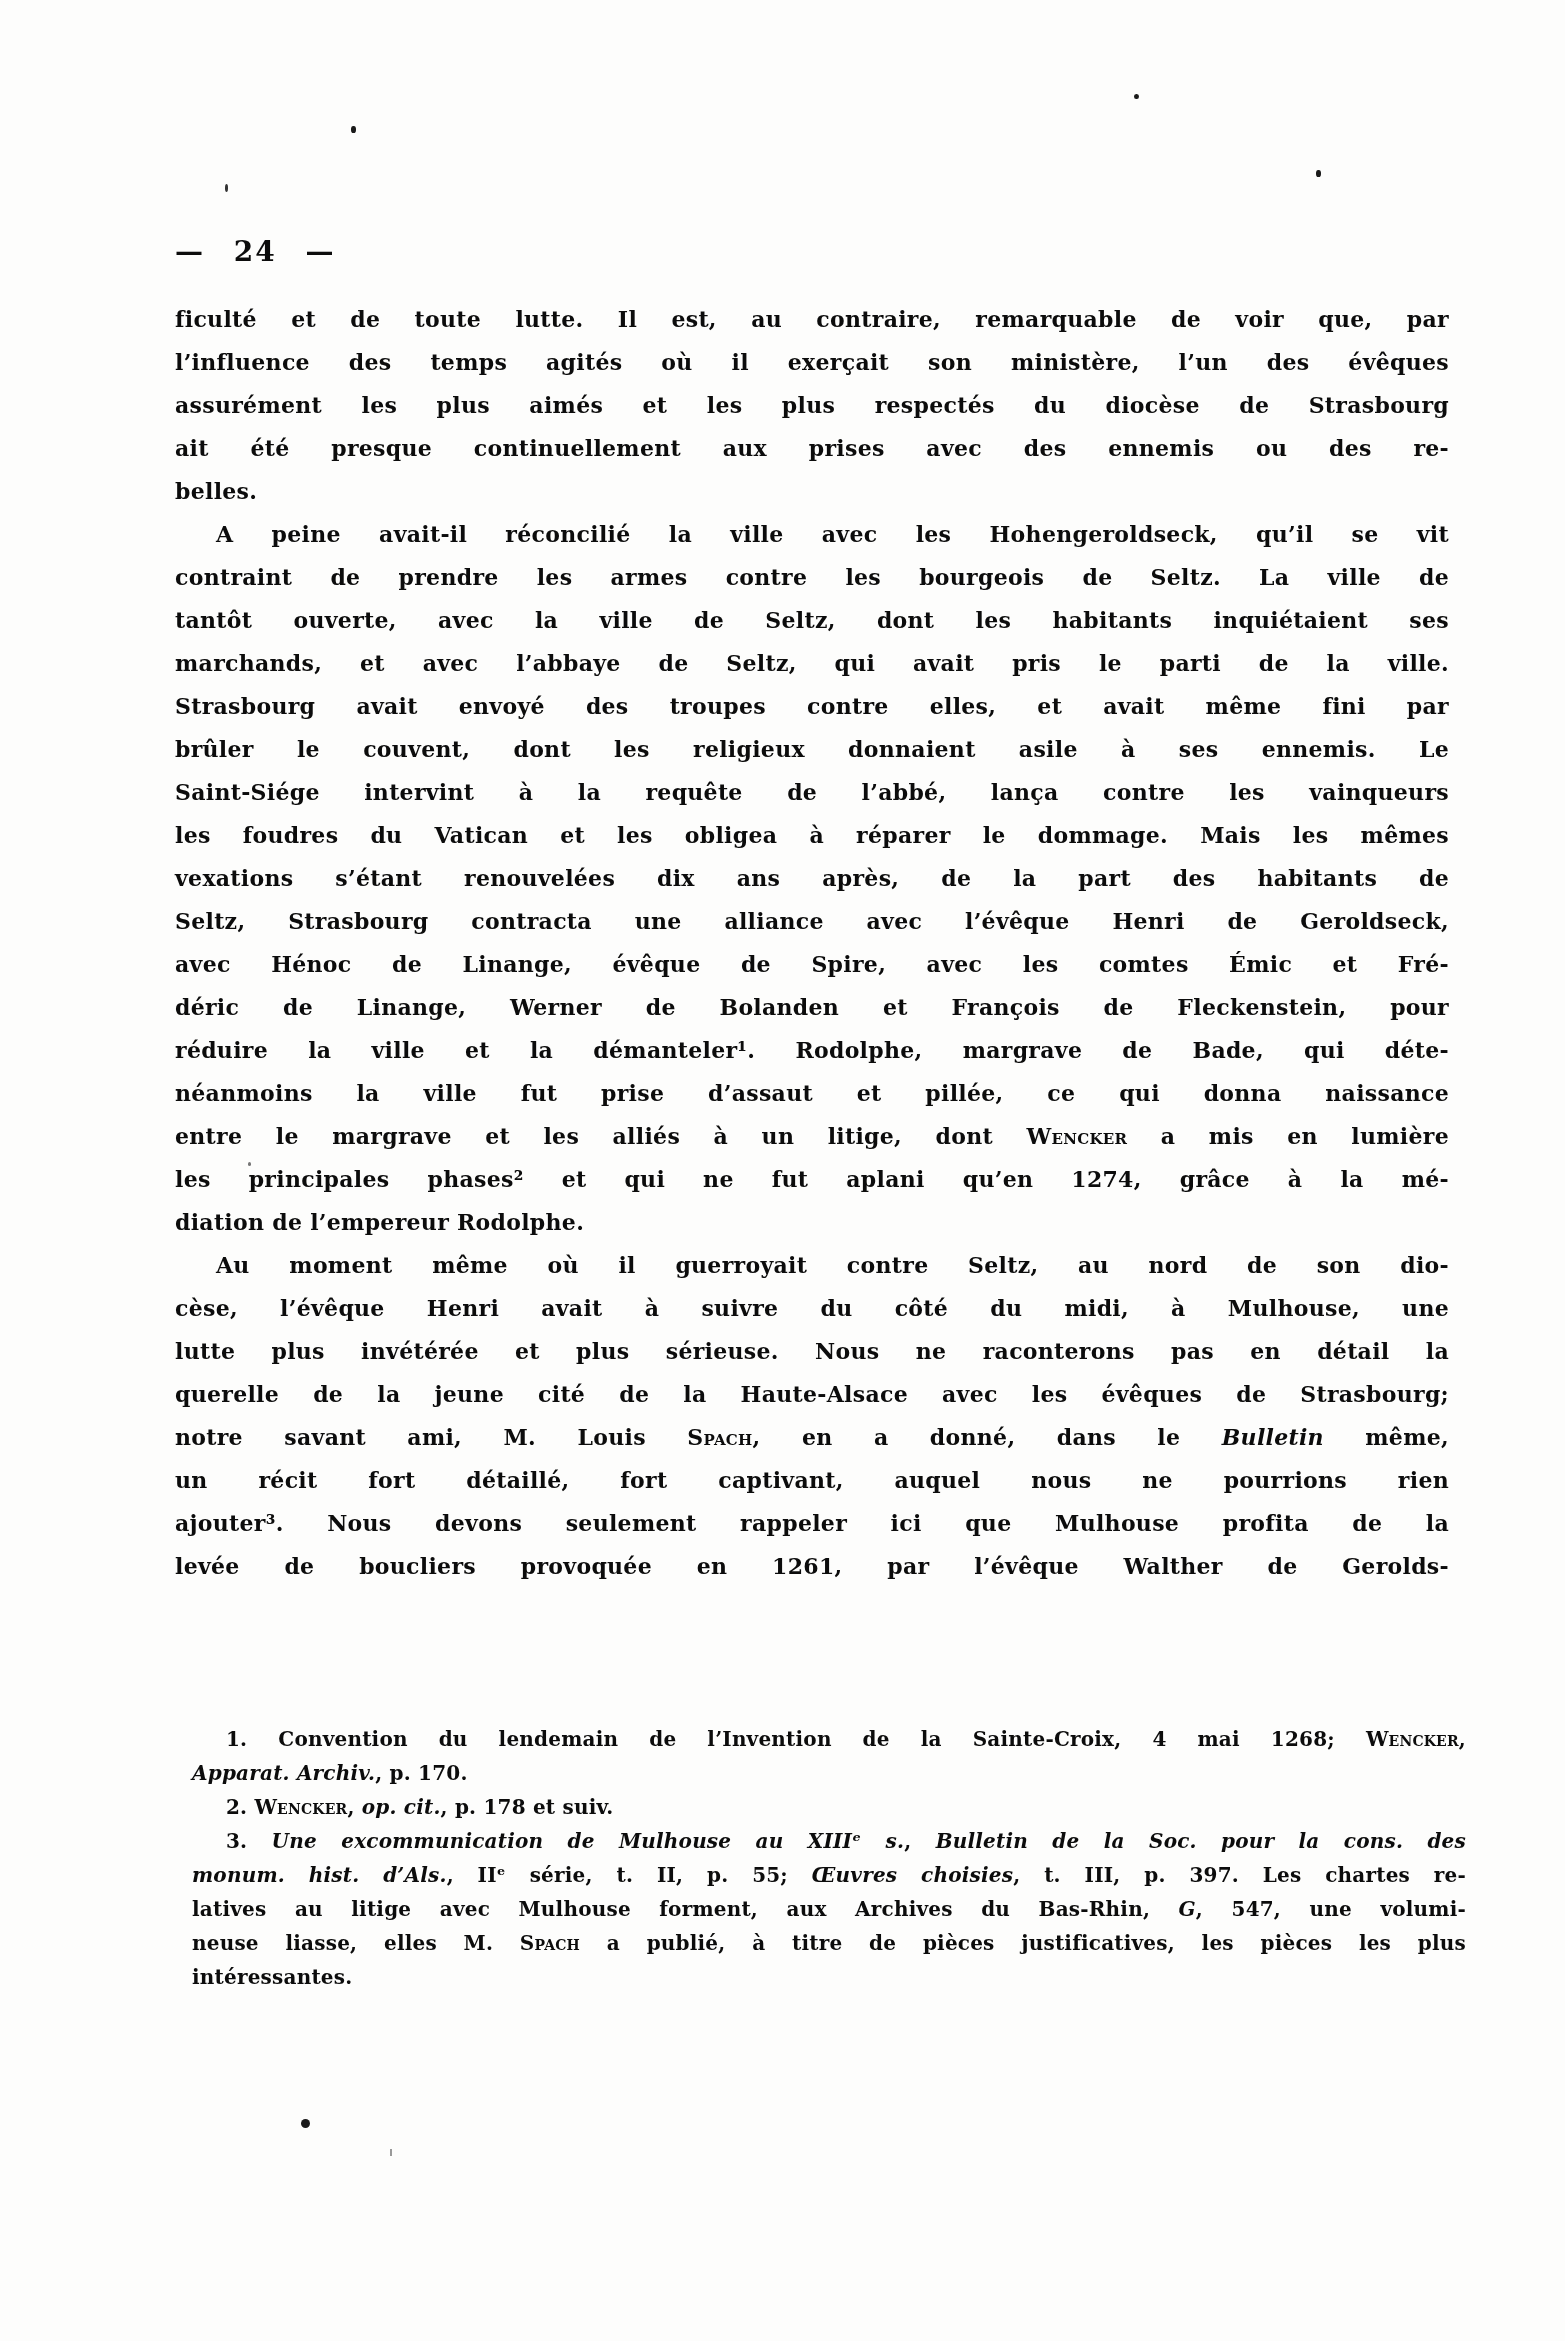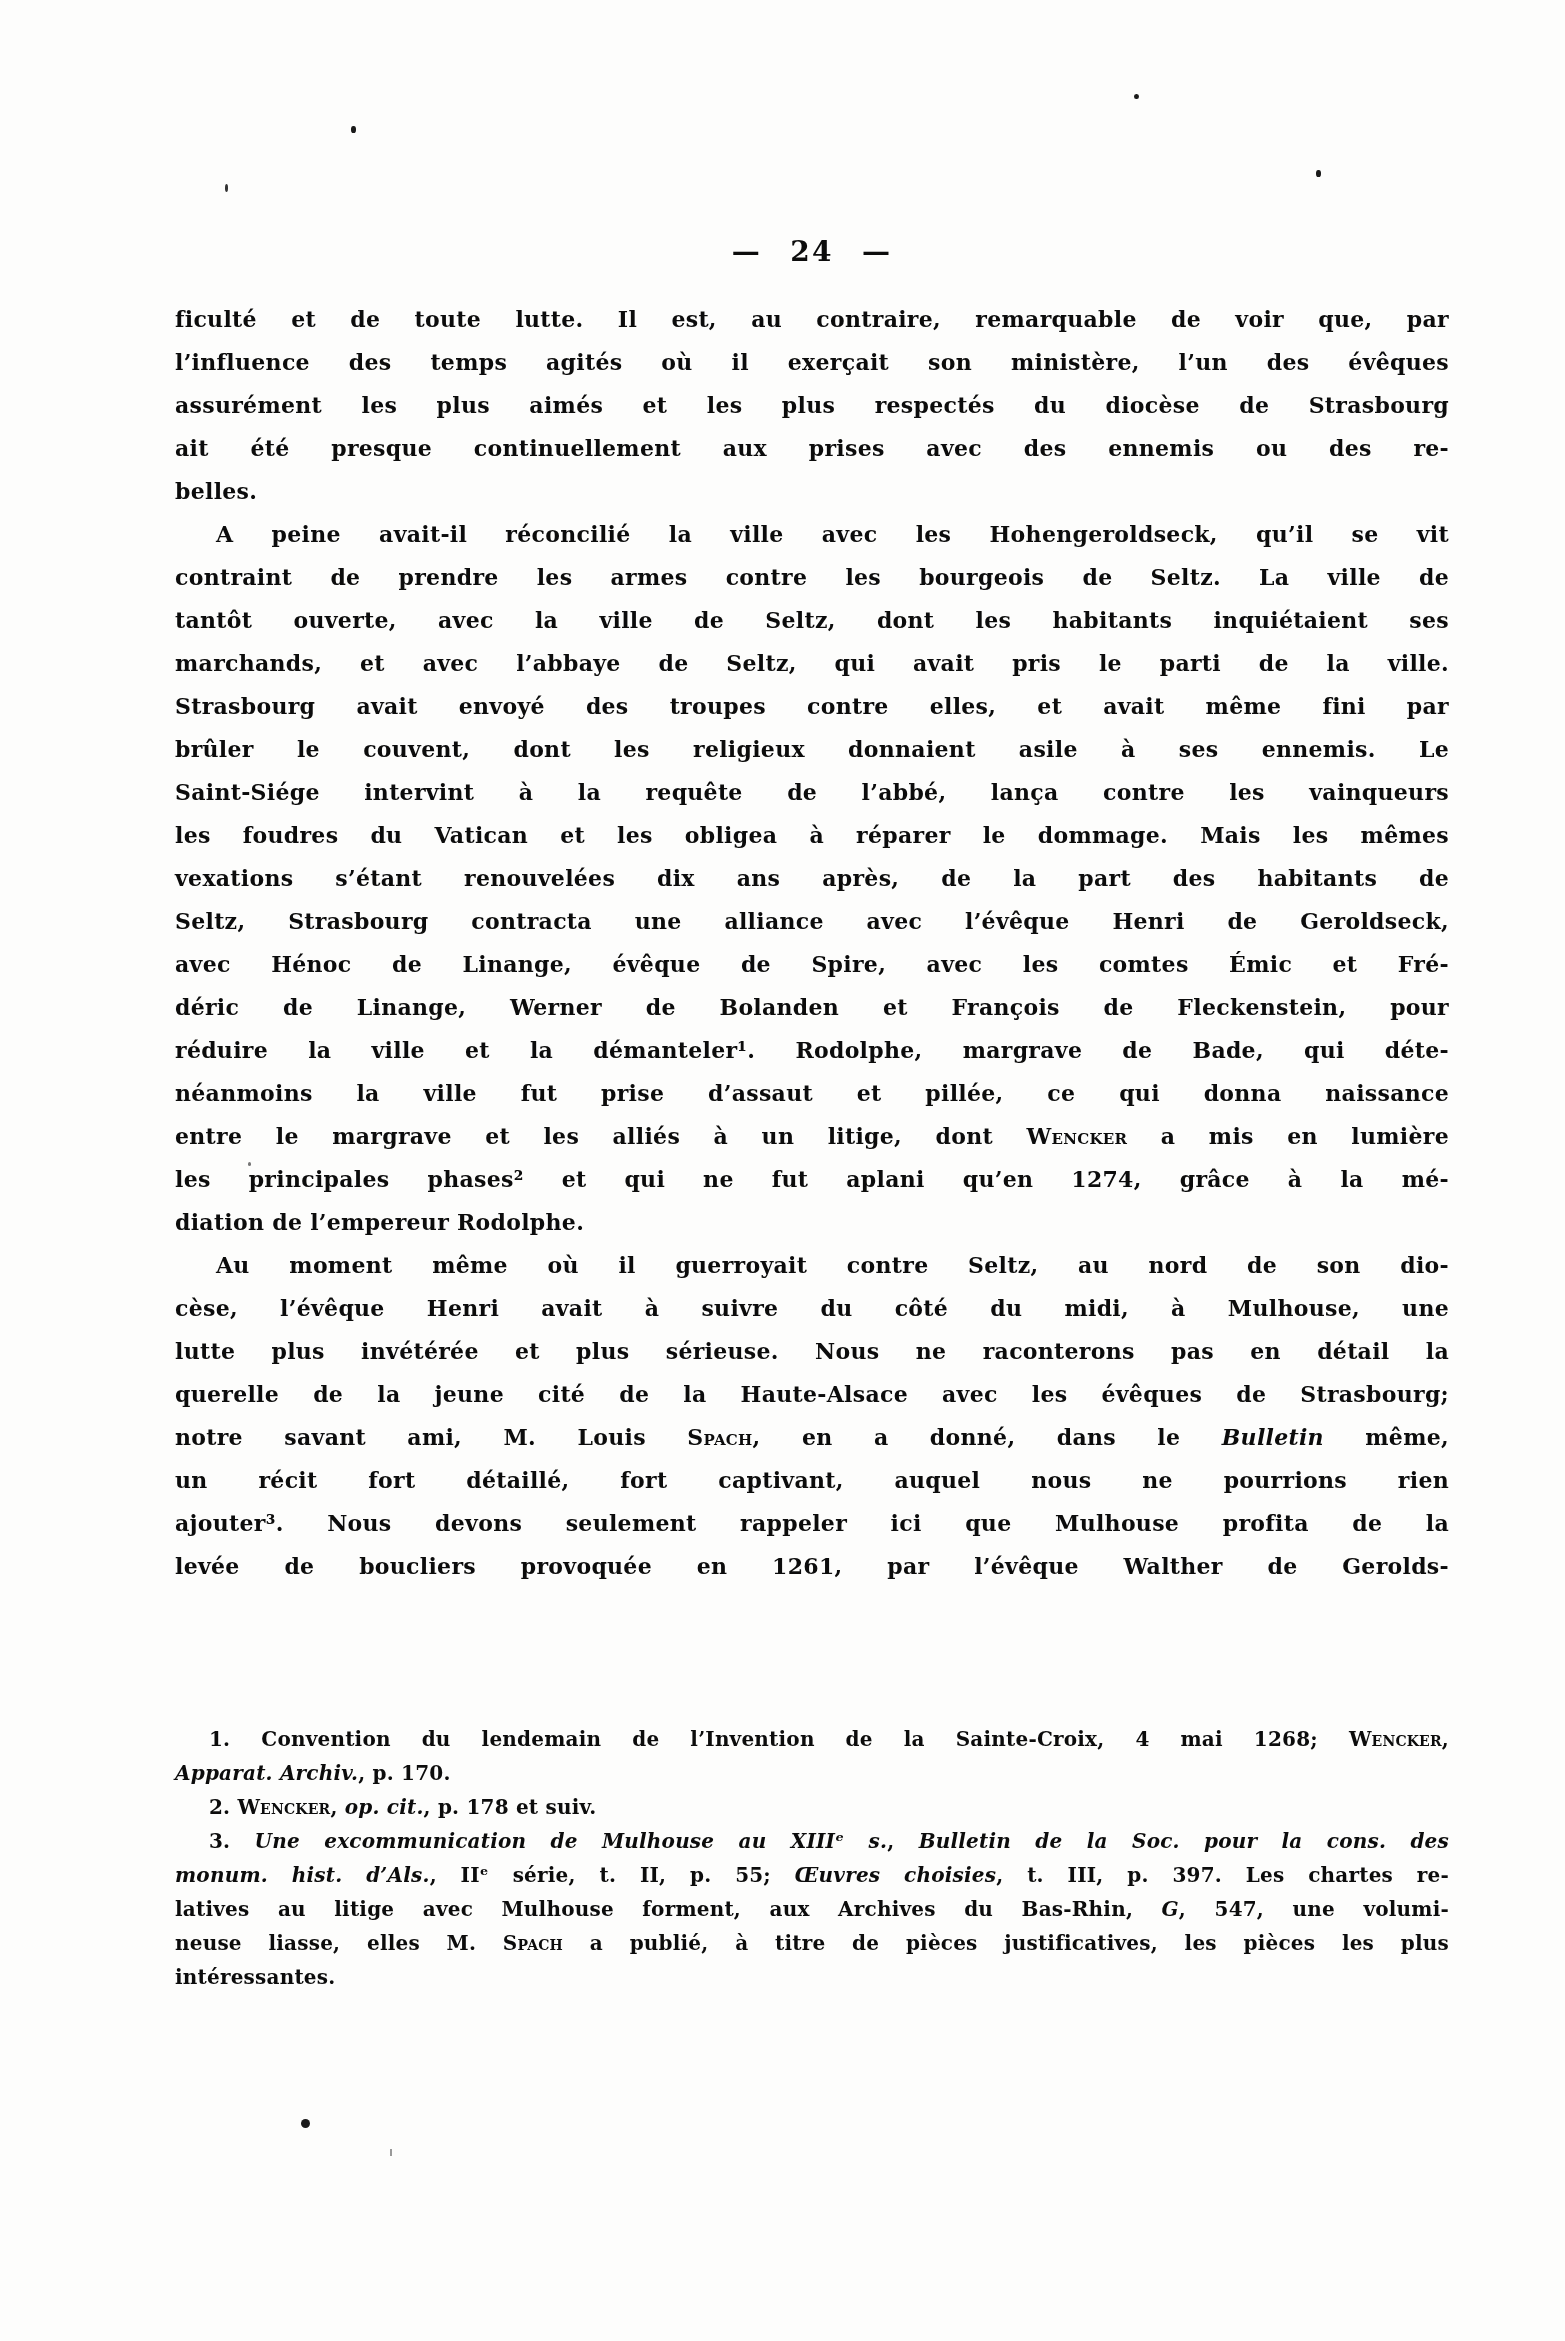--- a/index.html
+++ b/index.html
@@ -11,21 +11,20 @@
     font-family: "DejaVu Serif", "Liberation Serif", serif;
     color: #0c0c0c;
     overflow: hidden;
     margin: 0 auto;
   }
   .page-number {
     position: absolute;
     top: 235px;
     left: 175px;
     width: 1274px;
-    text-align: center;
     font-size: 28px;
     font-weight: bold;
     letter-spacing: 2.2px;
     word-spacing: 16.5px;
   }
   .body-text {
     position: absolute;
     top: 298px;
     left: 175px;
     width: 1274px;
@@ -34,21 +33,21 @@
     font-size: 22px;
     line-height: 43px;
     font-weight: bold;
     letter-spacing: 0.3px;
     text-align: justify;
     text-align-last: justify;
   }
   .footnotes {
     position: absolute;
     top: 1722px;
-    left: 175px;
+    left: 192px;
     width: 1274px;
   }
   .footnotes .ln {
     font-size: 20px;
     line-height: 34px;
     font-weight: bold;
     letter-spacing: 0.2px;
     text-align: justify;
     text-align-last: justify;
   }

